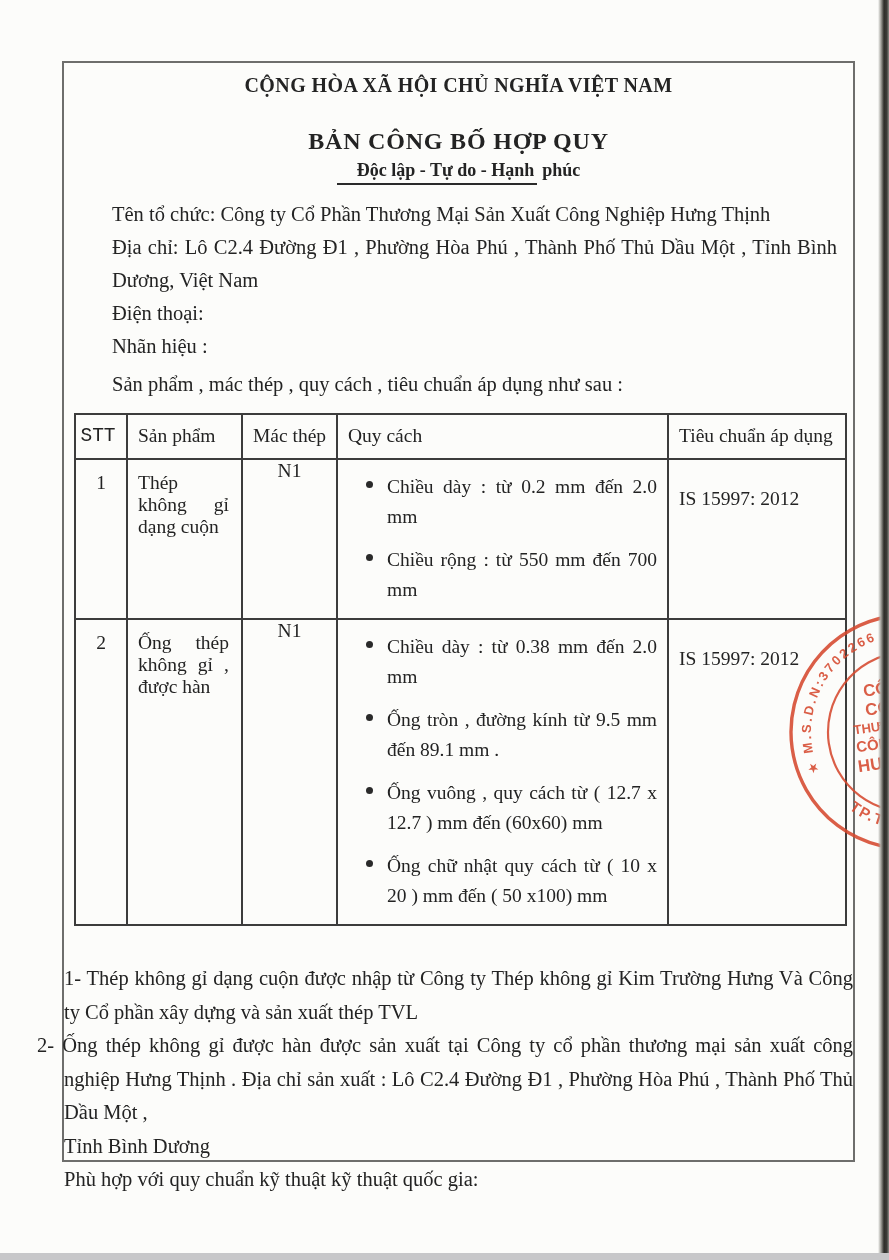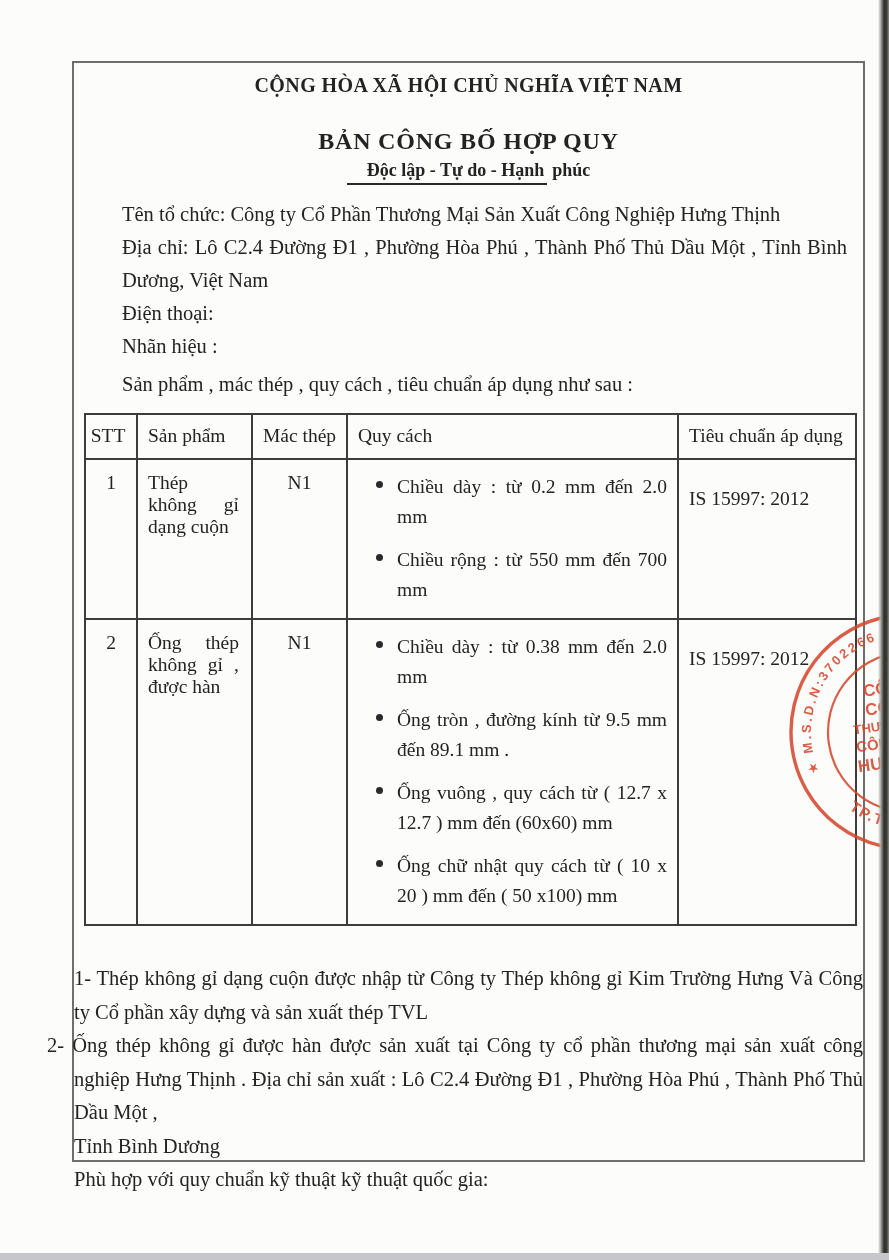--- a/index.html
+++ b/index.html
@@ -15,21 +15,21 @@
   .edge-right{
     position:absolute;top:0;right:0;width:11px;height:1253px;z-index:6;
     background:linear-gradient(to right,rgba(200,200,195,0) 0%,#a8a8a2 25%,#2d2d29 55%,#3c3c38 80%,#8f8f89 100%);
   }
   .edge-bottom{
     position:absolute;left:0;bottom:0;width:889px;height:7px;z-index:7;
     background:#c7c7c9;
   }
   
   .frame{
-    position:absolute;left:72px;top:61px;width:793px;height:1101px;
+    position:absolute;left:62px;top:61px;width:793px;height:1101px;
     border:2px solid #6e6e6c;
     box-sizing:border-box;
     z-index:2;
   }
   .center{text-align:center;}
   .national-title{
     margin-top:11px;font-size:20px;font-weight:bold;letter-spacing:.4px;
   }
   .motto{margin-top:5px;font-size:18px;font-weight:bold;}
   .motto-underline{
@@ -59,25 +59,25 @@
   }
   .col-stt{width:52px;}
   .col-sp{width:115px;}
   .col-mt{width:95px;}
   .col-qc{width:331px;}
   .col-tc{width:178px;}
   .spec-table th{
     font-weight:normal;text-align:left;height:45px;
     padding:10px 6px 0 10px;
   }
-  .spec-table th.th-stt{text-align:center;padding-left:0;}
+  .spec-table th.th-stt{text-align:center;padding-left:0;font-family:Liberation Mono, monospace;}
   .spec-table th.th-qc{}
   td.cell-stt{text-align:center;padding-top:12px;height:inherit;}
   td.cell-sp{padding:12px 12px 0 10px;text-align:justify;}
-  td.cell-mt{text-align:center;padding-top:12px;}
+  td.cell-mt{text-align:center;}
   td.cell-qc{padding:12px 10px 0 0;}
   td.cell-tc{padding:28px 6px 0 10px;}
   .row-1{height:90px;}
   .row-2{height:240px;}
   .spec-item{
     display:flex;align-items:flex-start;
     margin:0 0 13px 28px;
   }
   .bullet{
     flex:0 0 auto;width:7px;height:7px;border-radius:50%;

